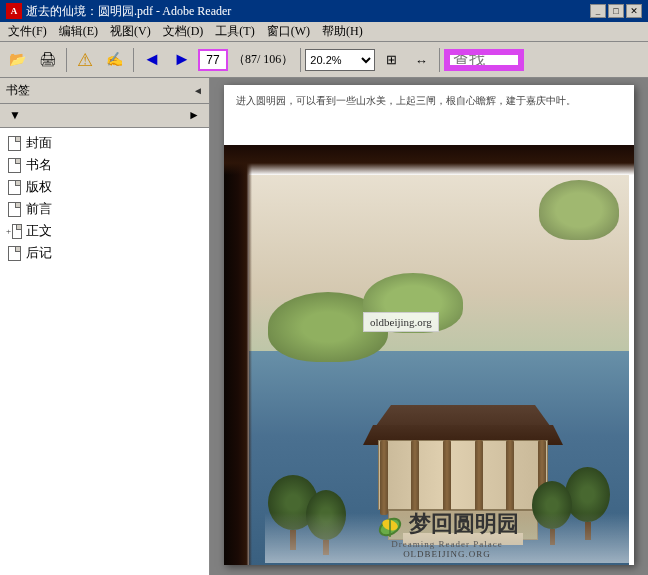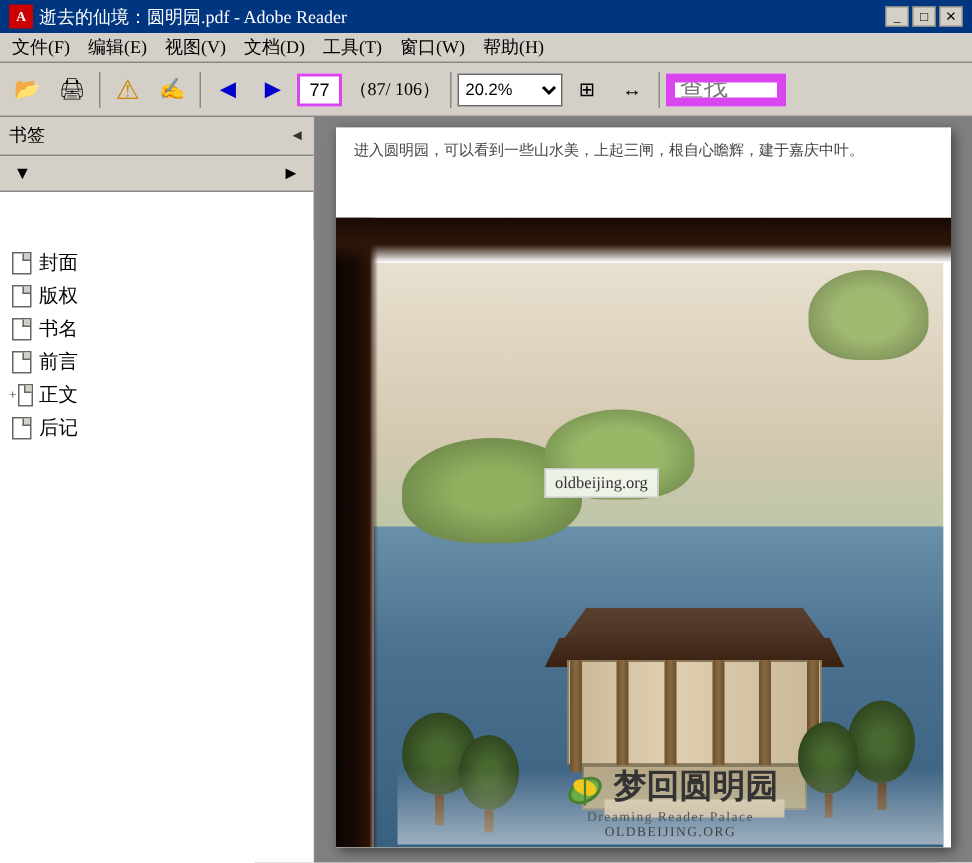--- a/index.html
+++ b/index.html
@@ -190,21 +190,20 @@
       align-items: center;
       justify-content: center;
       cursor: pointer;
       font-size: 12px;
     }
     #bookmark-tree {
       flex: 1;
       overflow-y: auto;
       padding: 4px 0;
       background: white;
-      margin-top: 32px;
     }
     .bookmark-item {
       display: flex;
       align-items: center;
       padding: 2px 6px;
       cursor: pointer;
       font-size: 13px;
       color: #000;
     }
     .bookmark-item .bm-icon {
@@ -593,27 +592,27 @@
       <div class="bookmark-item">
         <div class="bm-icon">
           <div class="bm-page-icon"></div>
         </div>
         <span>封面</span>
       </div>
       <div class="bookmark-item">
         <div class="bm-icon">
           <div class="bm-page-icon"></div>
         </div>
-        <span>版权</span>
+        <span>书名</span>
       </div>
       <div class="bookmark-item">
         <div class="bm-icon">
           <div class="bm-page-icon"></div>
         </div>
-        <span>书名</span>
+        <span>版权</span>
       </div>
       <div class="bookmark-item">
         <div class="bm-icon">
           <div class="bm-page-icon"></div>
         </div>
         <span>前言</span>
       </div>
       <div class="bookmark-item">
         <div class="bm-icon" style="display:flex;align-items:center;">
           <span style="font-size:9px;color:#333;margin-right:1px;">+</span>

